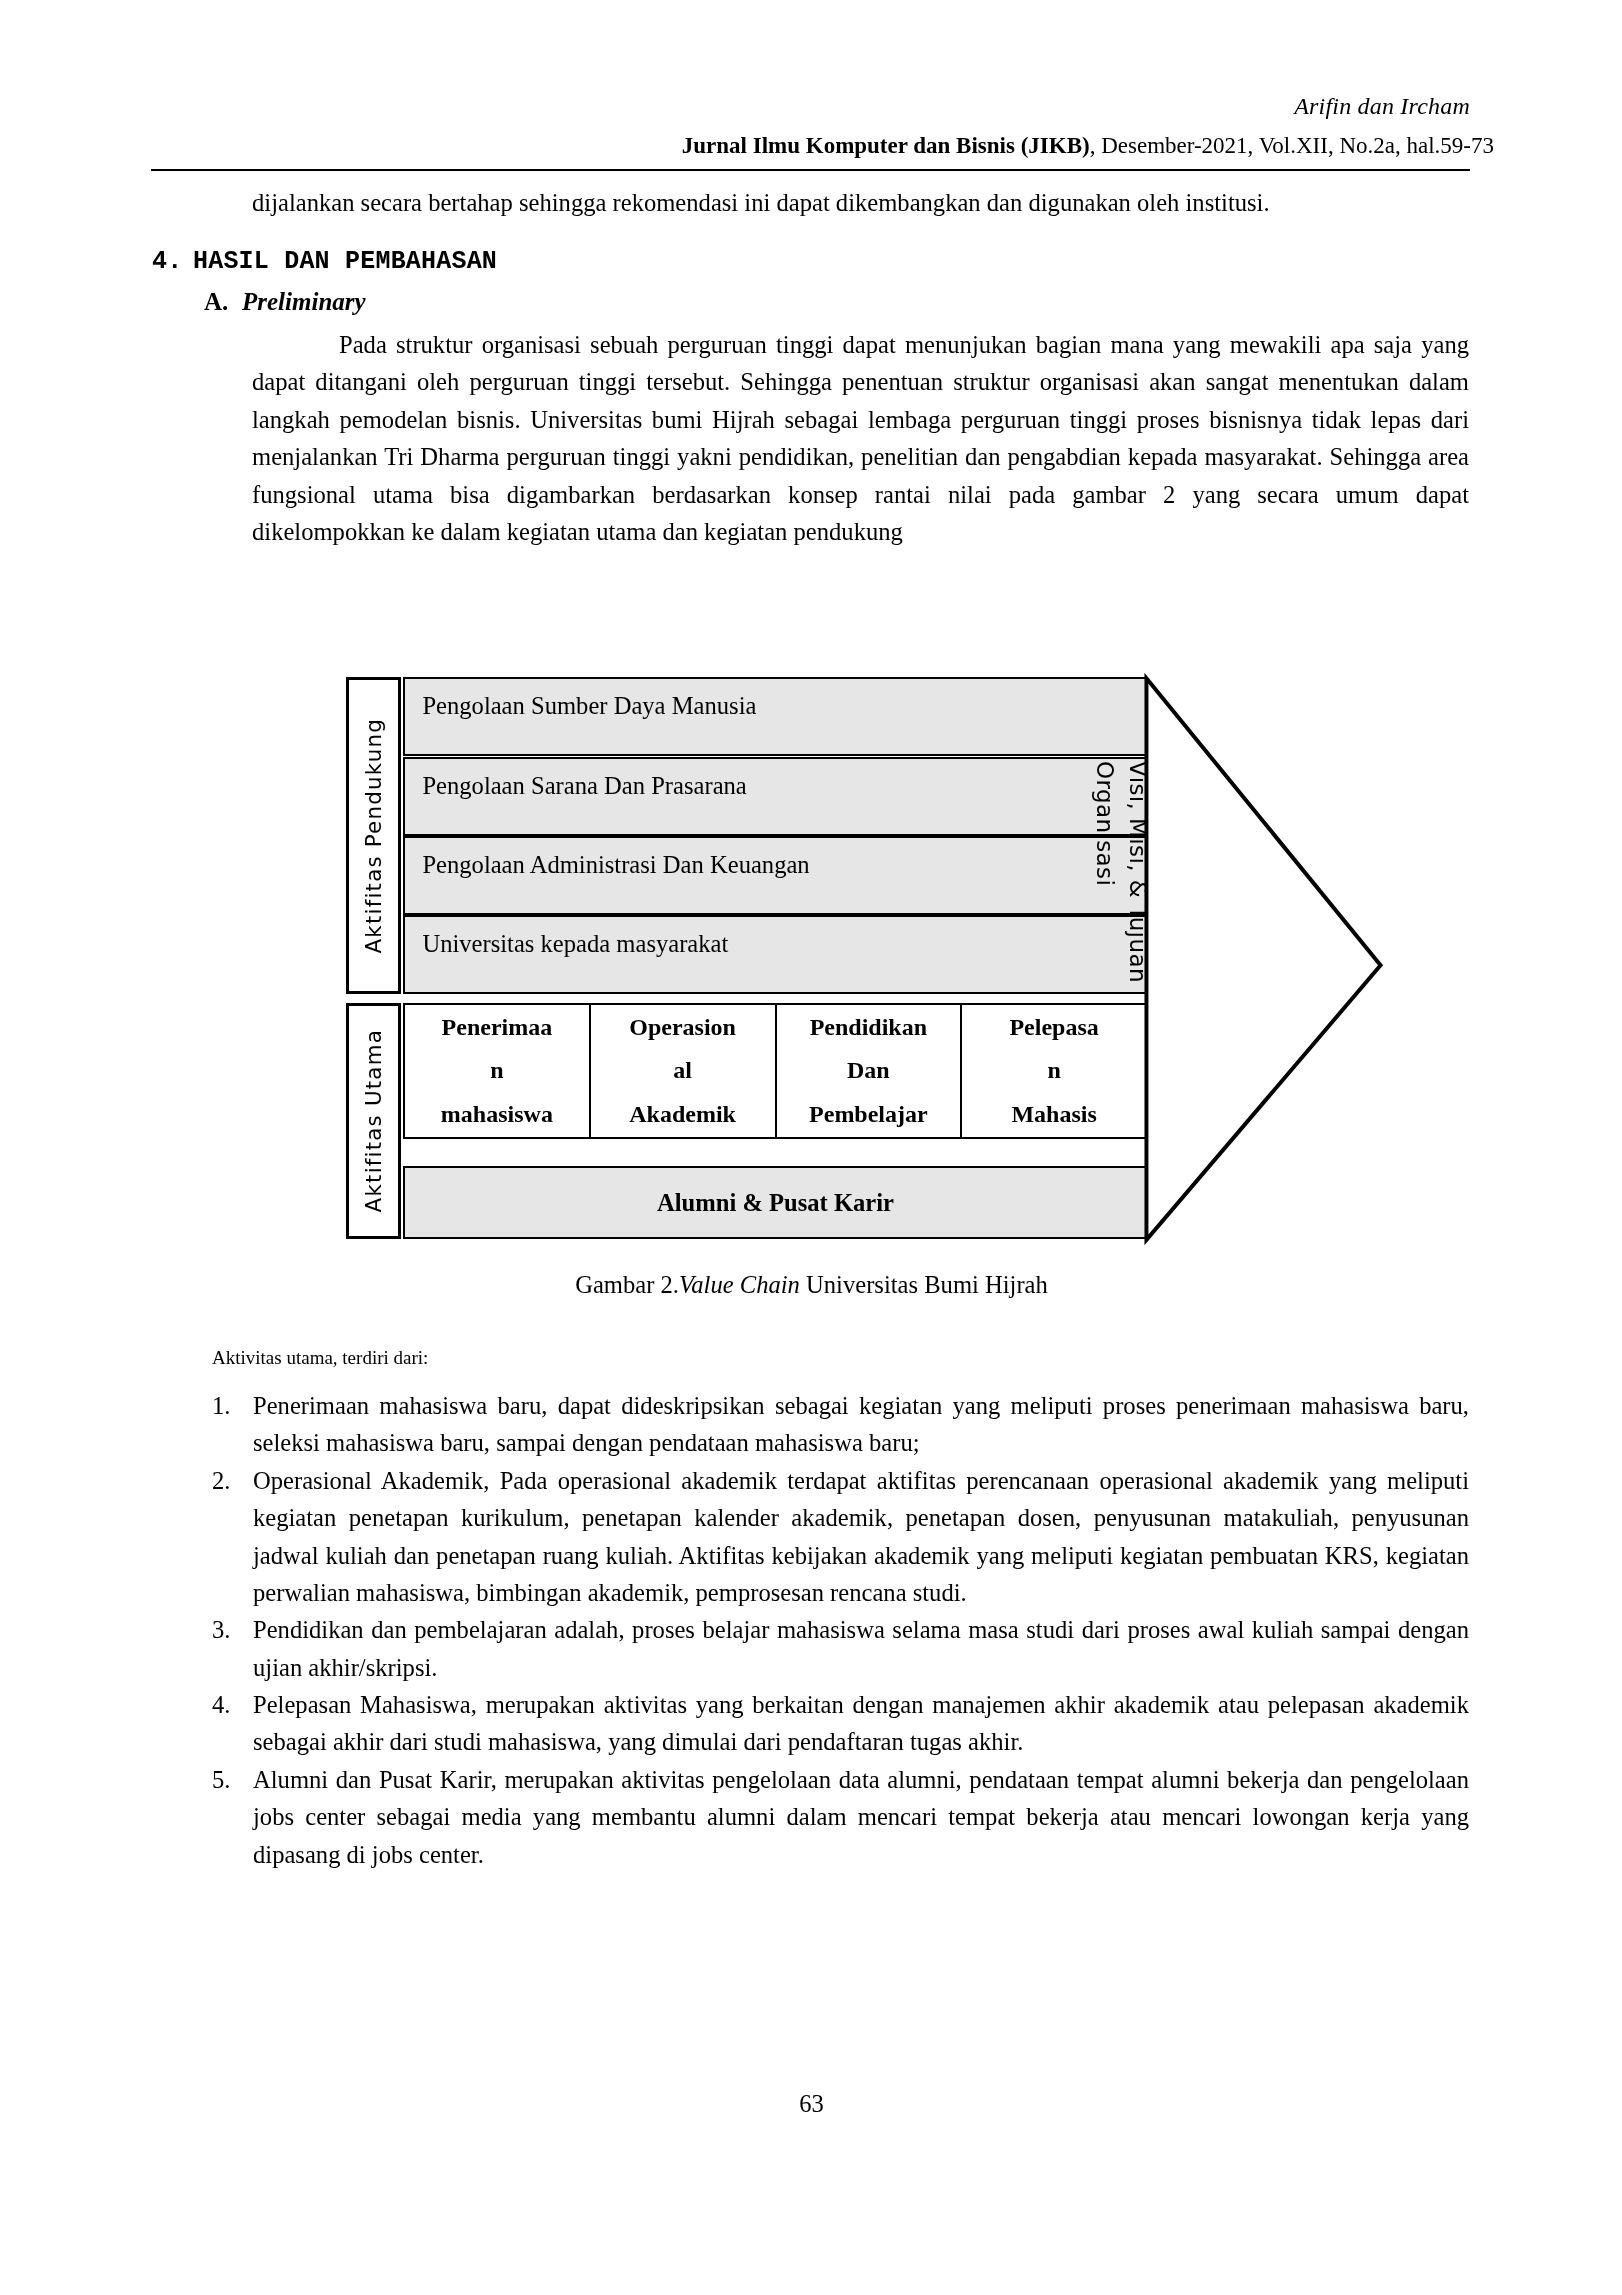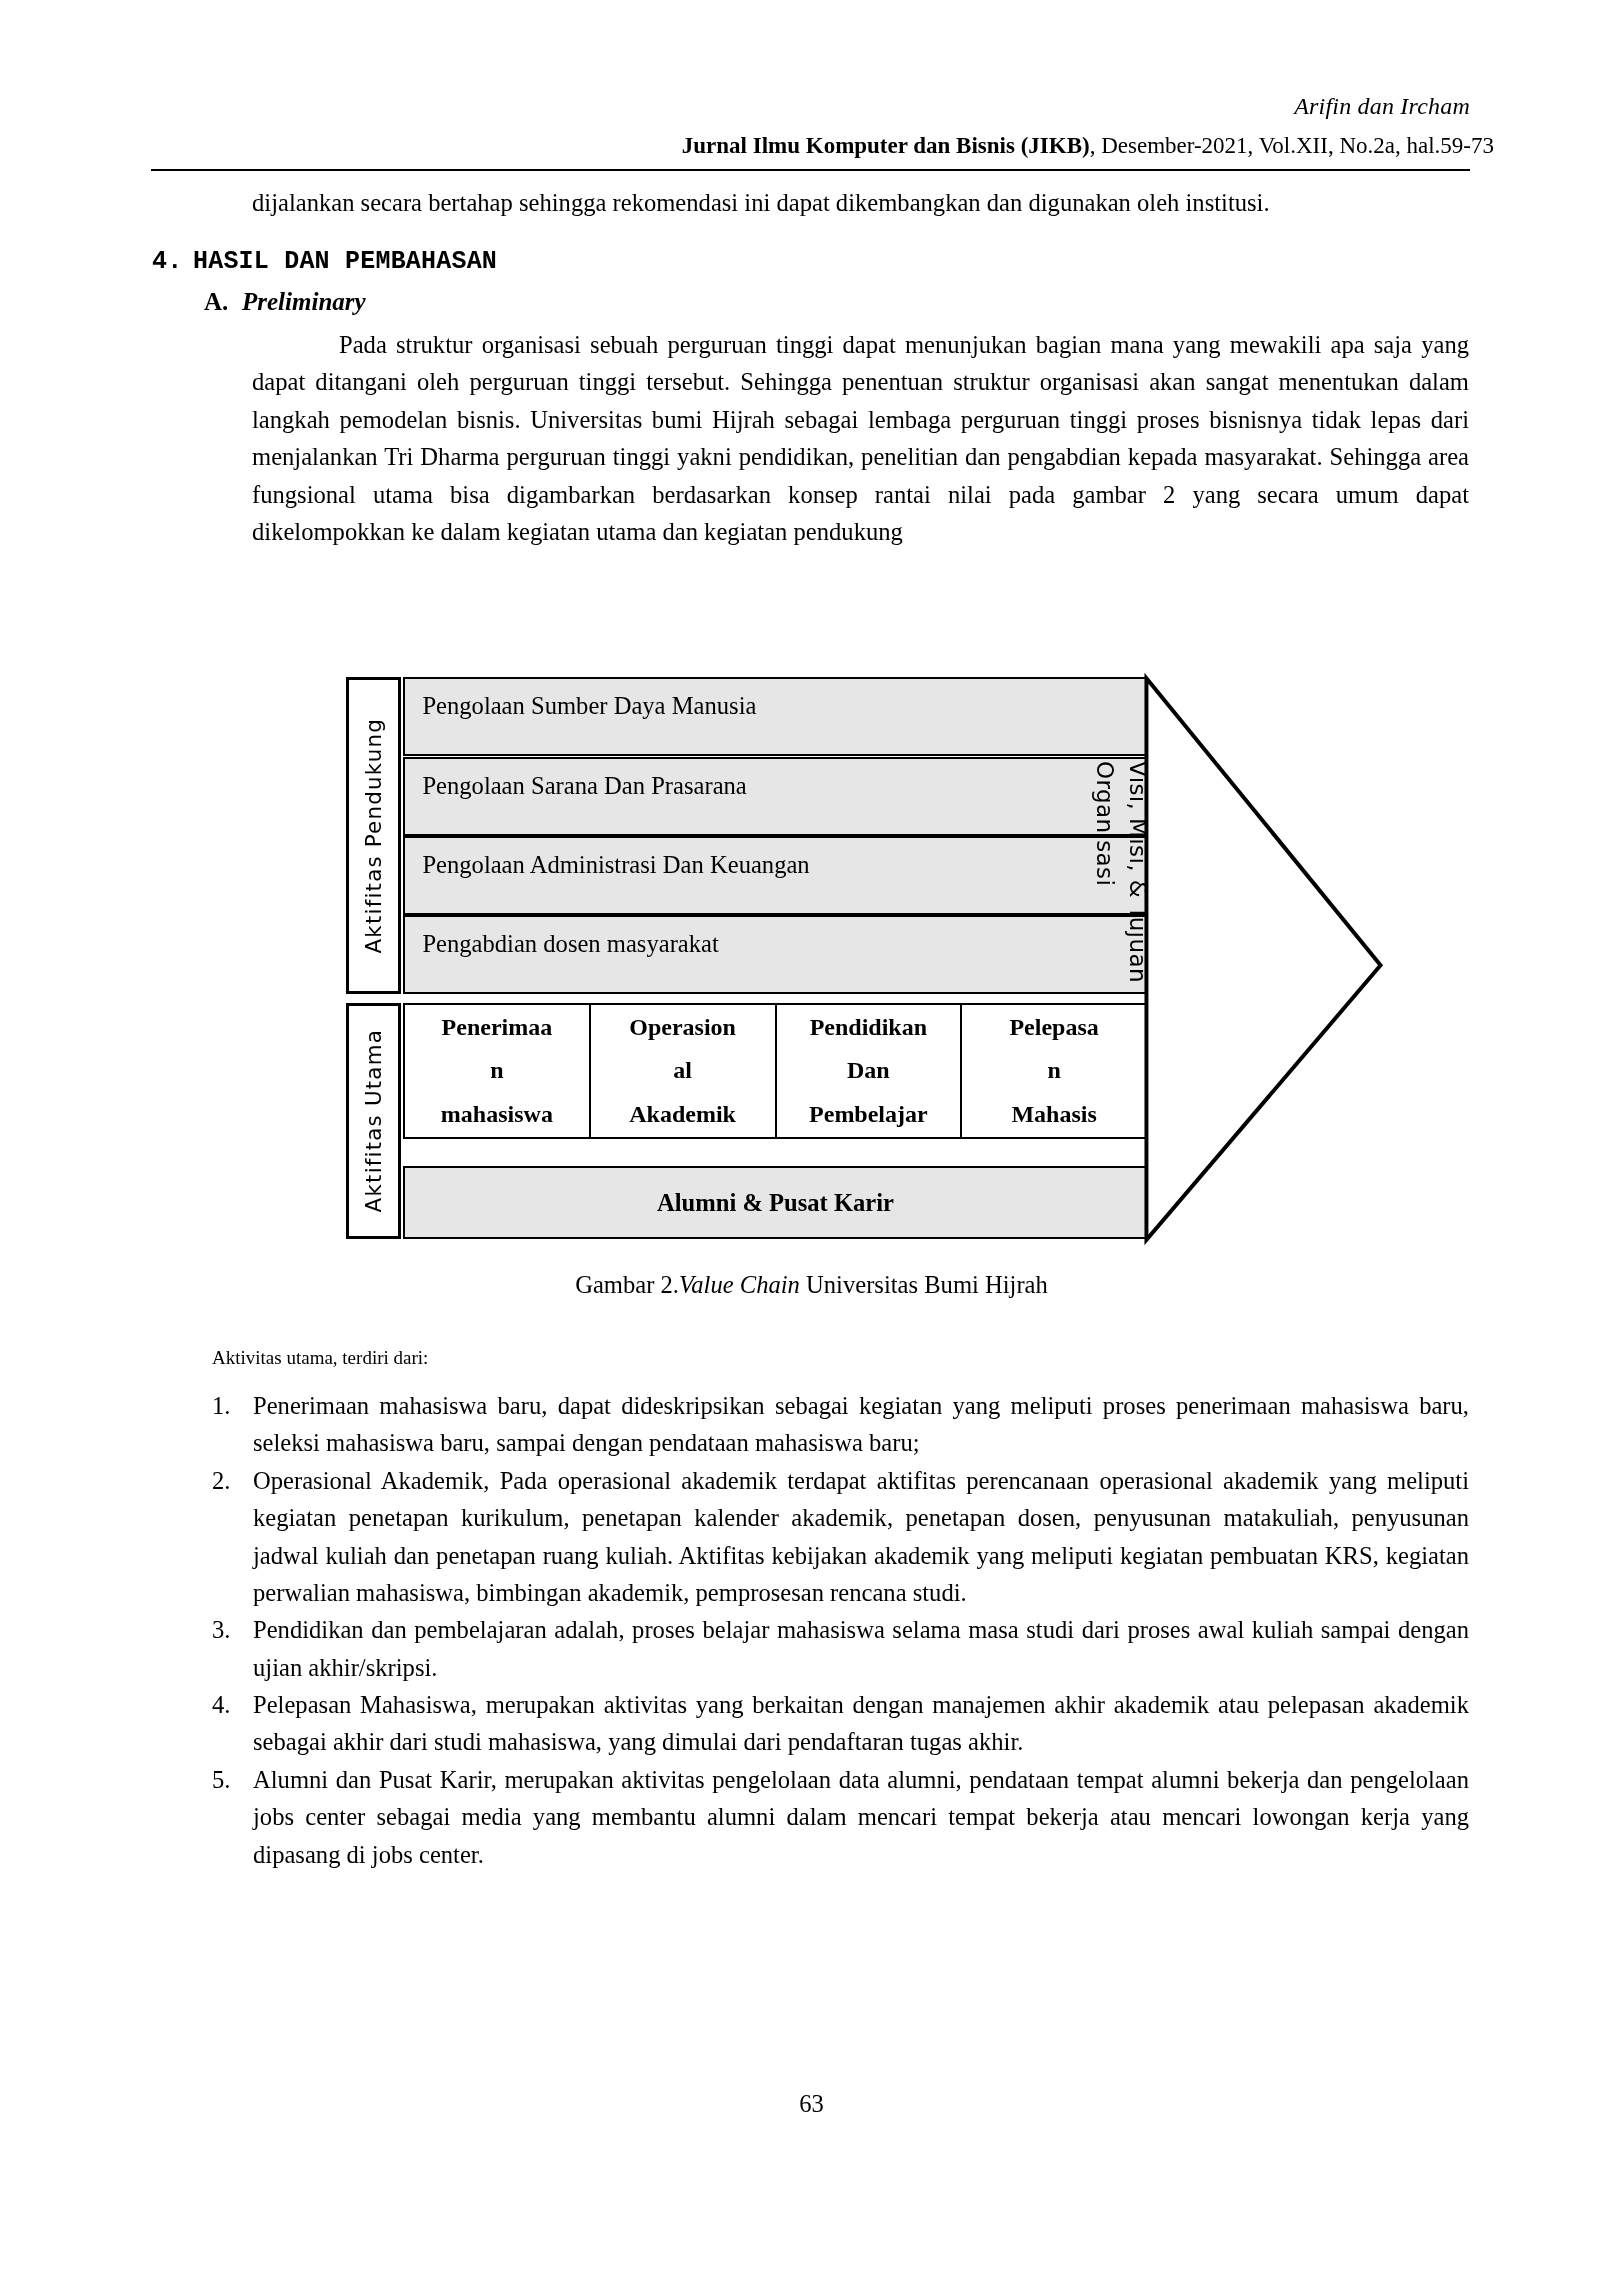--- a/index.html
+++ b/index.html
@@ -280,21 +280,21 @@
     <div class="vc-row r1">
         <span>Pengolaan Sumber Daya Manusia</span>
       </div>
     <div class="vc-row r2">
         <span>Pengolaan Sarana Dan Prasarana</span>
       </div>
     <div class="vc-row r3">
         <span>Pengolaan Administrasi Dan Keuangan</span>
       </div>
     <div class="vc-row r4">
-        <span>Pengabdian dosen masyarakat</span>
+        <span>Universitas kepada masyarakat</span>
       </div>
 
     <div class="vc-main-grid">
       <div class="vc-main-cell">
         <span class="l">Penerimaa</span>
         <span class="l">n</span>
         <span class="l">mahasiswa</span>
       </div>
       <div class="vc-main-cell">
         <span class="l">Operasion</span>

